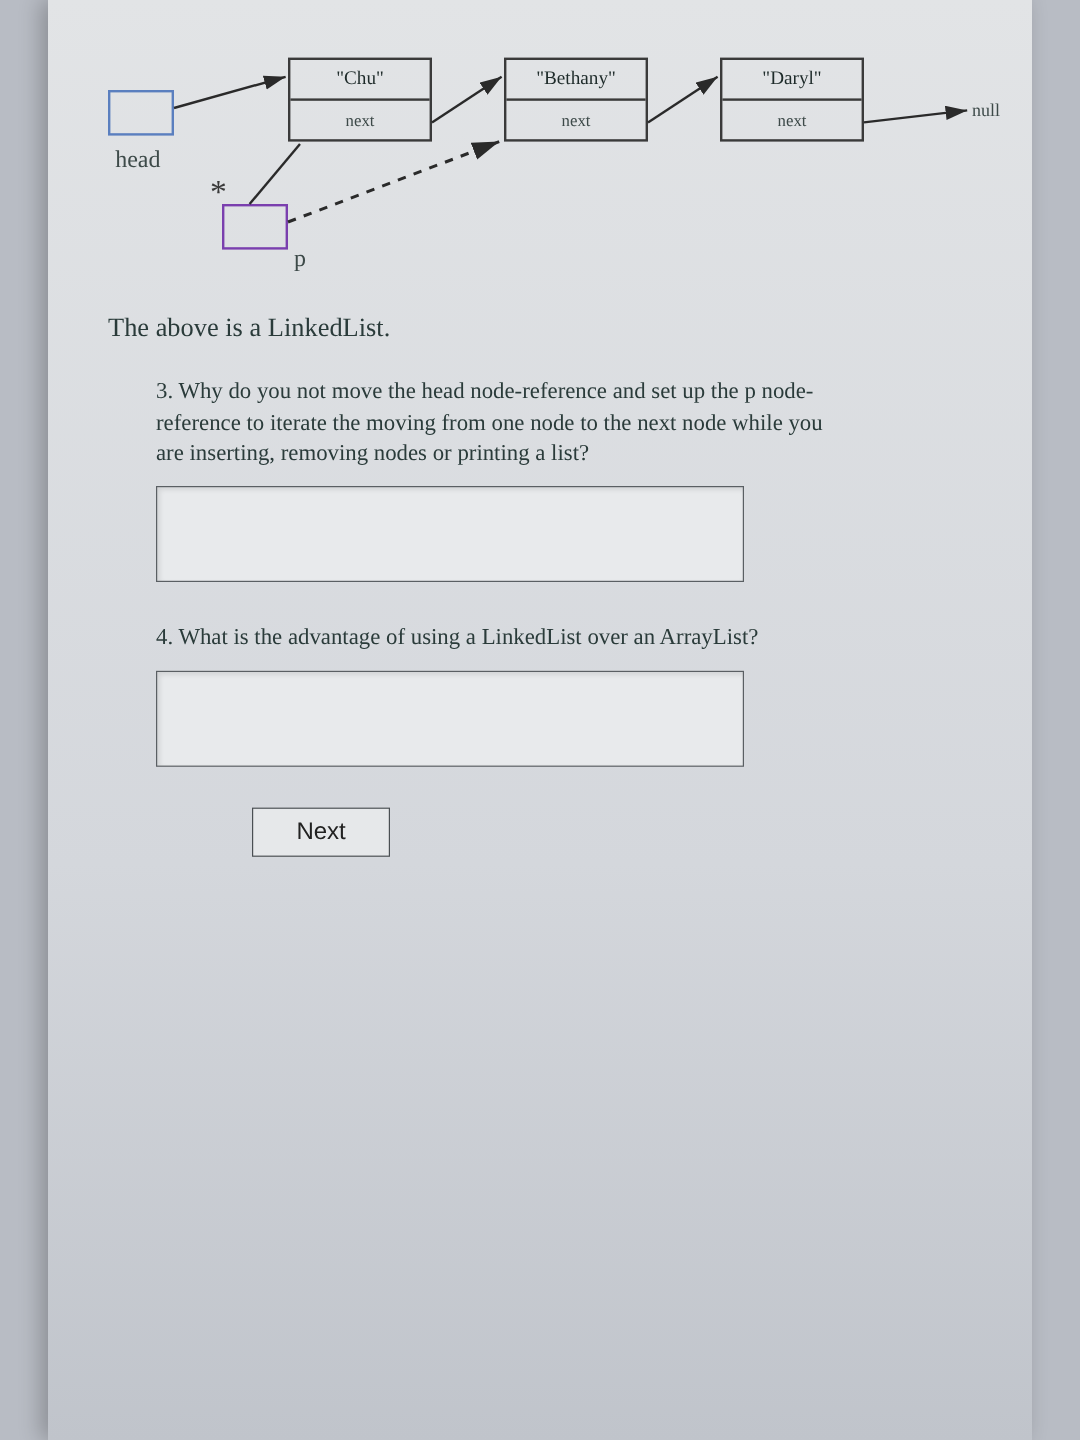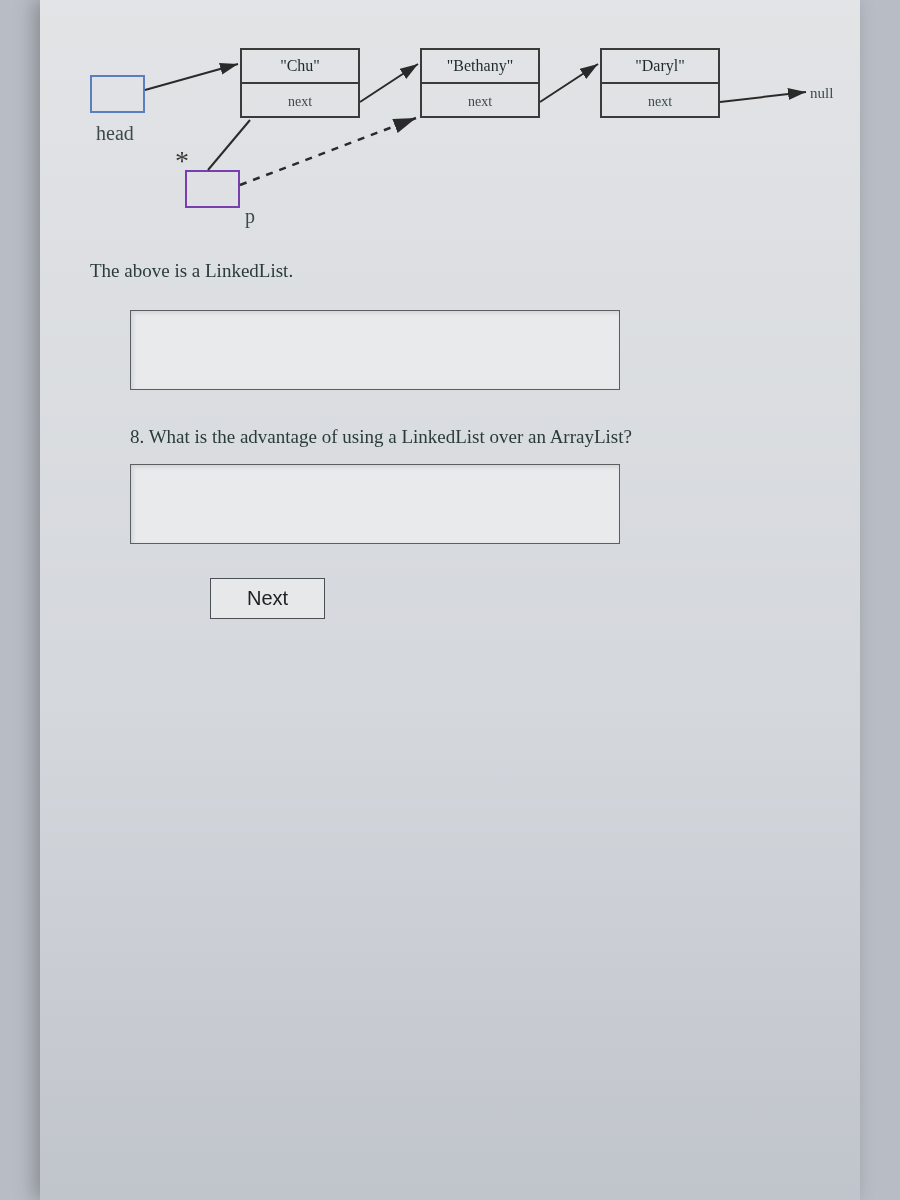--- a/index.html
+++ b/index.html
@@ -40,21 +40,21 @@
   .n1{left:150px;top:18px;}
   .n2{left:330px;top:18px;}
   .n3{left:510px;top:18px;}
   .lbl{position:absolute;font-size:20px;color:#3d4a49;}
   .lbl-head{left:6px;top:92px;}
   .lbl-p{left:155px;top:175px;}
   .lbl-null{left:720px;top:55px;font-size:15px;font-family:Liberation Serif, serif;}
   .star{position:absolute;left:85px;top:115px;font-size:28px;color:#3a3a3a;}
   svg.arrows{position:absolute;left:0;top:0;width:100%;height:100%;}
   
-  .intro{font-size:19px;color:#2a3b3a;margin:0 0 28px 0;}
+  .intro{font-size:22px;color:#2a3b3a;margin:0 0 28px 0;}
   .q{margin:0 0 14px 40px;max-width:560px;font-size:19px;line-height:1.35;color:#2a3b3a;}
   .ans{
     display:block;margin:0 0 34px 40px;
     width:490px;height:80px;
     border:1px solid #5a5f63;
     background:#e8eaec;
     resize:none;
     font-family:inherit;font-size:16px;
     padding:6px;box-sizing:border-box;
     box-shadow:inset 2px 2px 4px rgba(0,0,0,.1);
@@ -114,20 +114,21 @@
       <line x1="630" y1="72" x2="716" y2="62" stroke="#2a2a2a" stroke-width="2" marker-end="url(#ah)"></line>
 
       <line x1="150" y1="155" x2="326" y2="88" stroke="#2a2a2a" stroke-width="2.5" stroke-dasharray="7 7" marker-end="url(#ah)"></line>
 
       <line x1="118" y1="140" x2="160" y2="90" stroke="#2a2a2a" stroke-width="2"></line>
     </svg>
   </div>
 
   <p class="intro">The above is a LinkedList.</p>
 
+  <p class="q">3. Why do you not move the head node-reference and set up the p node-reference to iterate the moving from one node to the next node while you are inserting, removing nodes or printing a list?</p>
   <textarea class="ans" style=""></textarea>
 
-  <p class="q">8. What is the advantage of using a LinkedList over an ArrayList?</p>
+  <p class="q">4. What is the advantage of using a LinkedList over an ArrayList?</p>
   <textarea class="ans" style=""></textarea>
 
   <button class="next-btn">Next</button>
 
 </div>
 
 </body></html>

